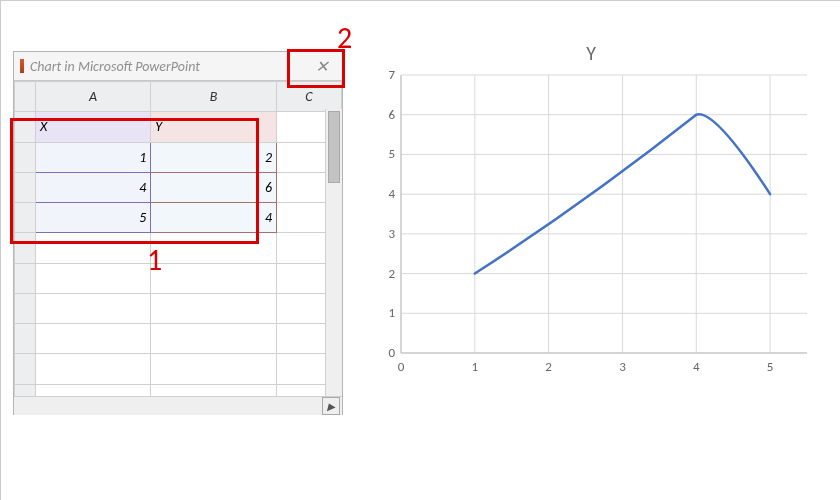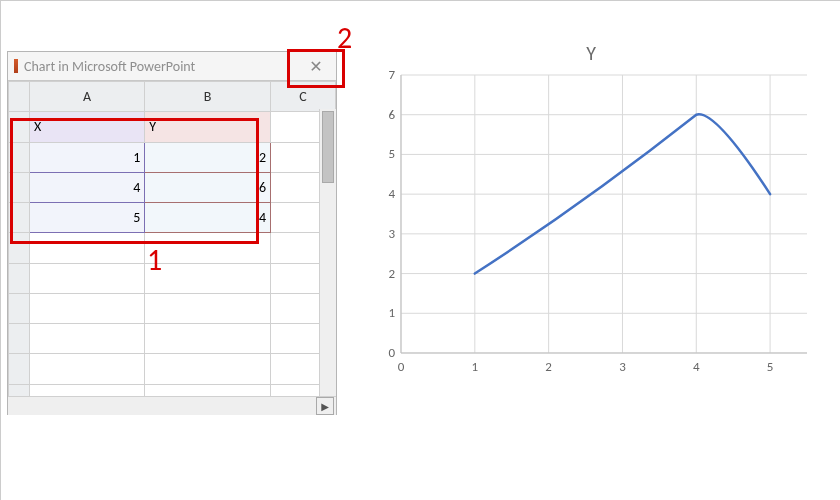--- a/index.html
+++ b/index.html
@@ -1,19 +1,19 @@
 <!DOCTYPE html>
 <html><head>
 <meta charset="utf-8">
 <style>
 html,body{margin:0;padding:0;font-family:"Segoe UI","Calibri",Arial,sans-serif;background:#fff;}
 .stage{position:relative;width:840px;height:500px;overflow:hidden;border:1px solid #ccc;}
 
 
-.sheet-window{position:absolute;left:6px;top:50px;width:328px;height:362px;border:1px solid #b5b5b5;background:#fff;box-shadow:0 0 0 1px #d9d9d9 inset;}
+.sheet-window{position:absolute;left:12px;top:50px;width:328px;height:362px;border:1px solid #b5b5b5;background:#fff;box-shadow:0 0 0 1px #d9d9d9 inset;font-style:italic;}
 .sheet-titlebar{height:28px;display:flex;align-items:center;border-bottom:1px solid #c8c8c8;background:#f5f5f5;}
 .title-icon{width:4px;height:14px;margin:0 6px 0 6px;background:linear-gradient(#d45b2a,#b03f1a);}
 .title-text{flex:1;color:#8f8f8f;font-size:14px;}
 .close-btn{width:40px;height:28px;display:flex;align-items:center;justify-content:center;color:#888;font-size:16px;}
 
 .sheet-body{position:relative;height:calc(100% - 28px);display:flex;flex-direction:column;}
 .grid-wrap{flex:1;display:flex;overflow:hidden;}
 .grid{border-collapse:collapse;width:100%;table-layout:fixed;}
 .grid th,.grid td{border:1px solid #d0d0d0;height:27px;padding:0 4px;font-size:14px;font-family:"Calibri",sans-serif;font-weight:400;}
 .grid th{background:#eceef0;text-align:center;color:#333;}

